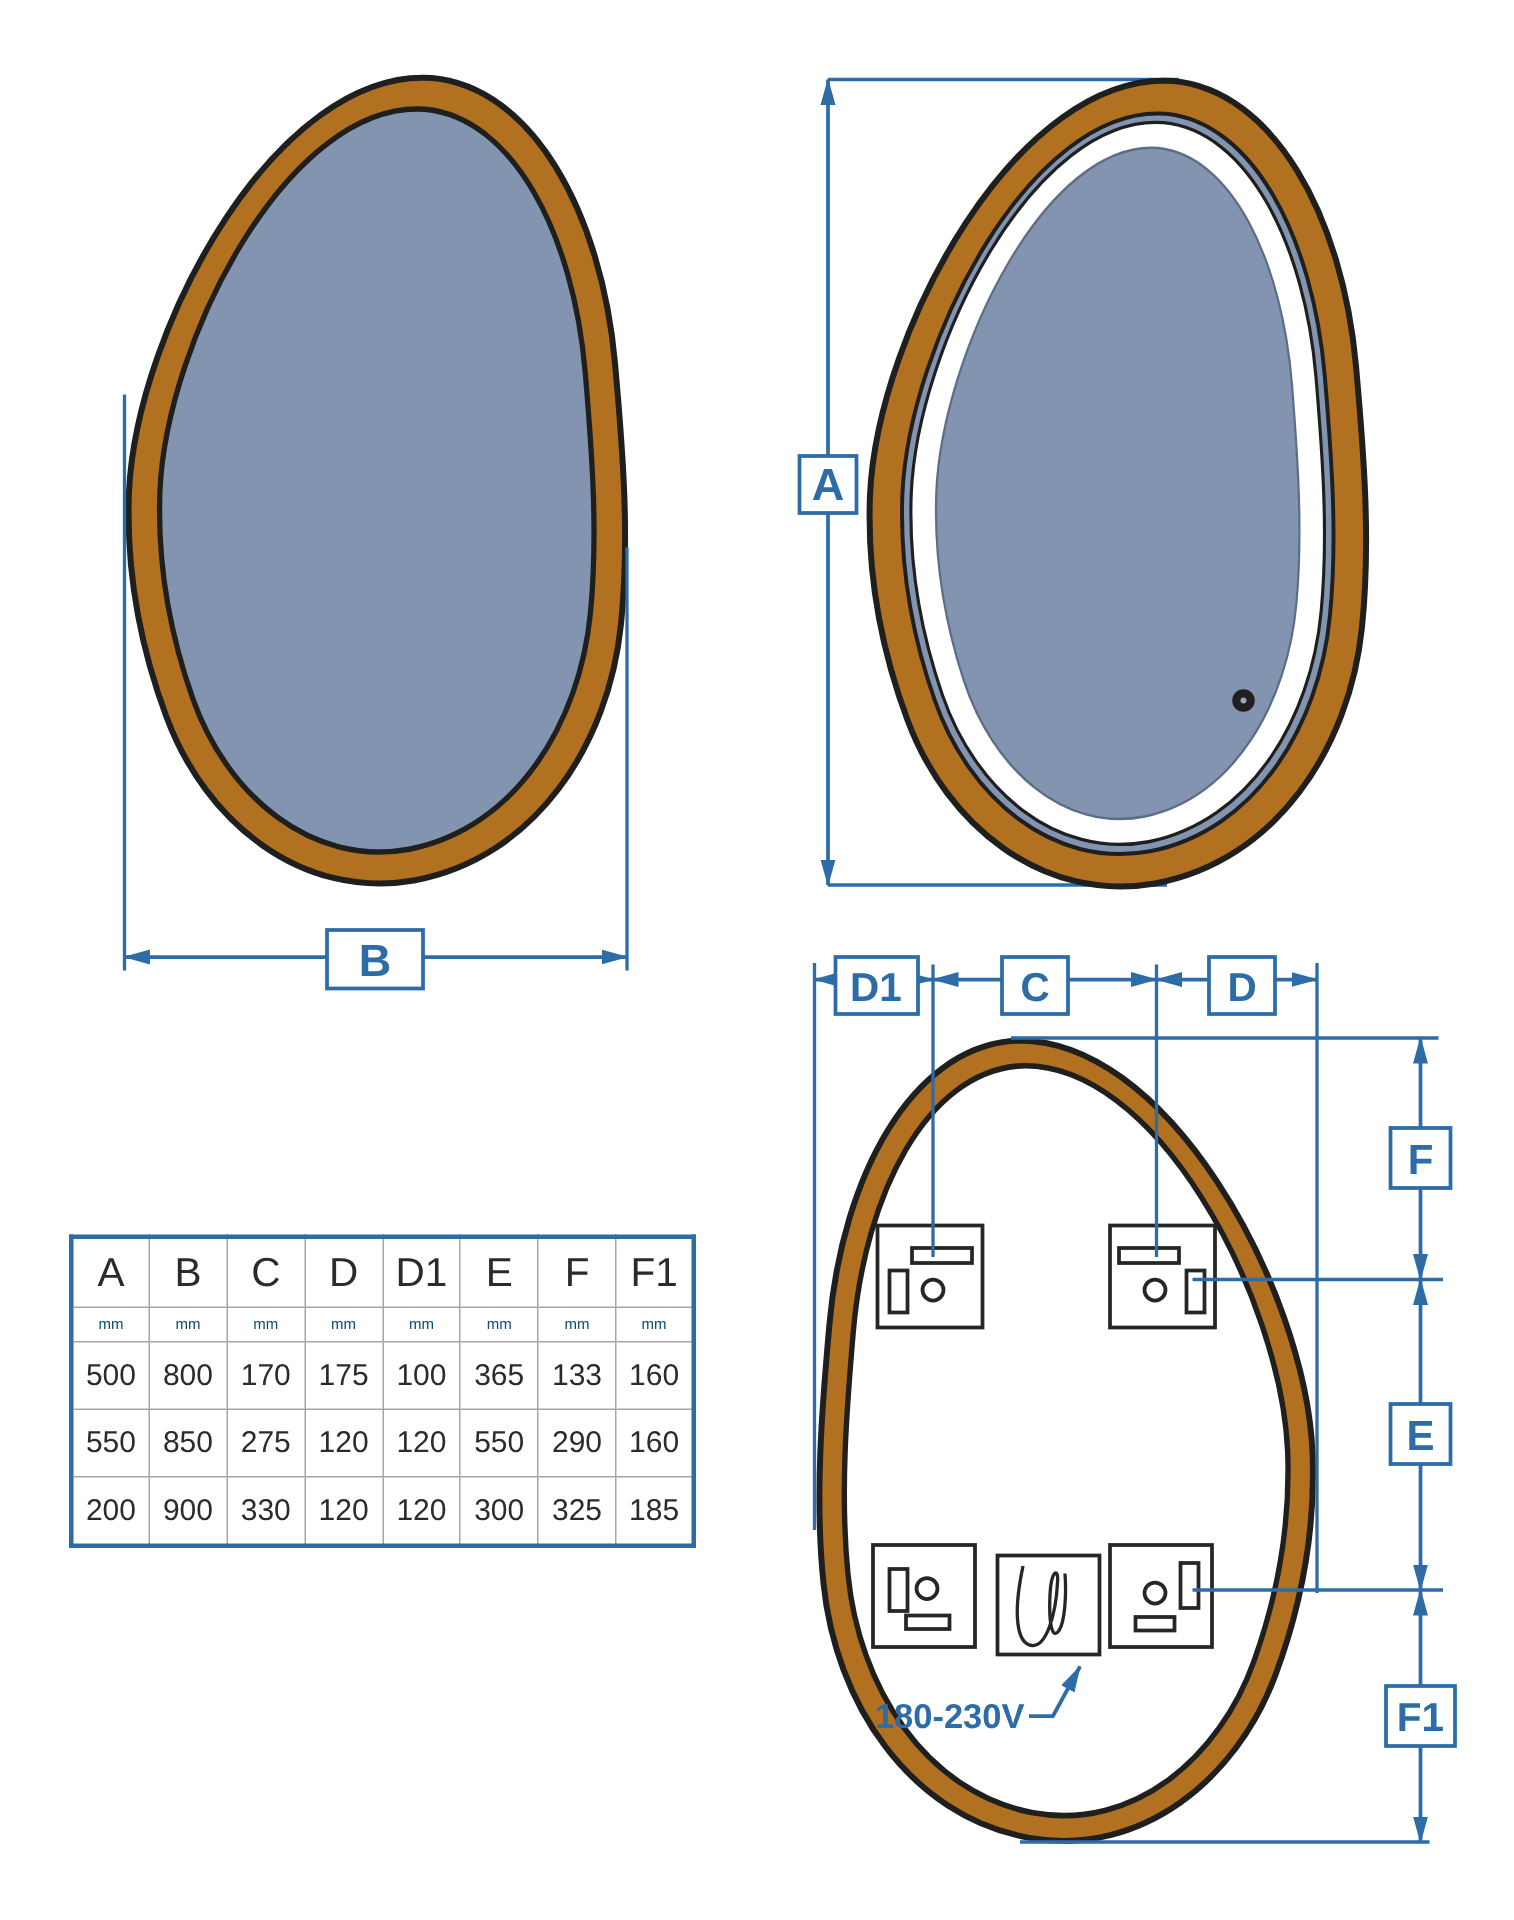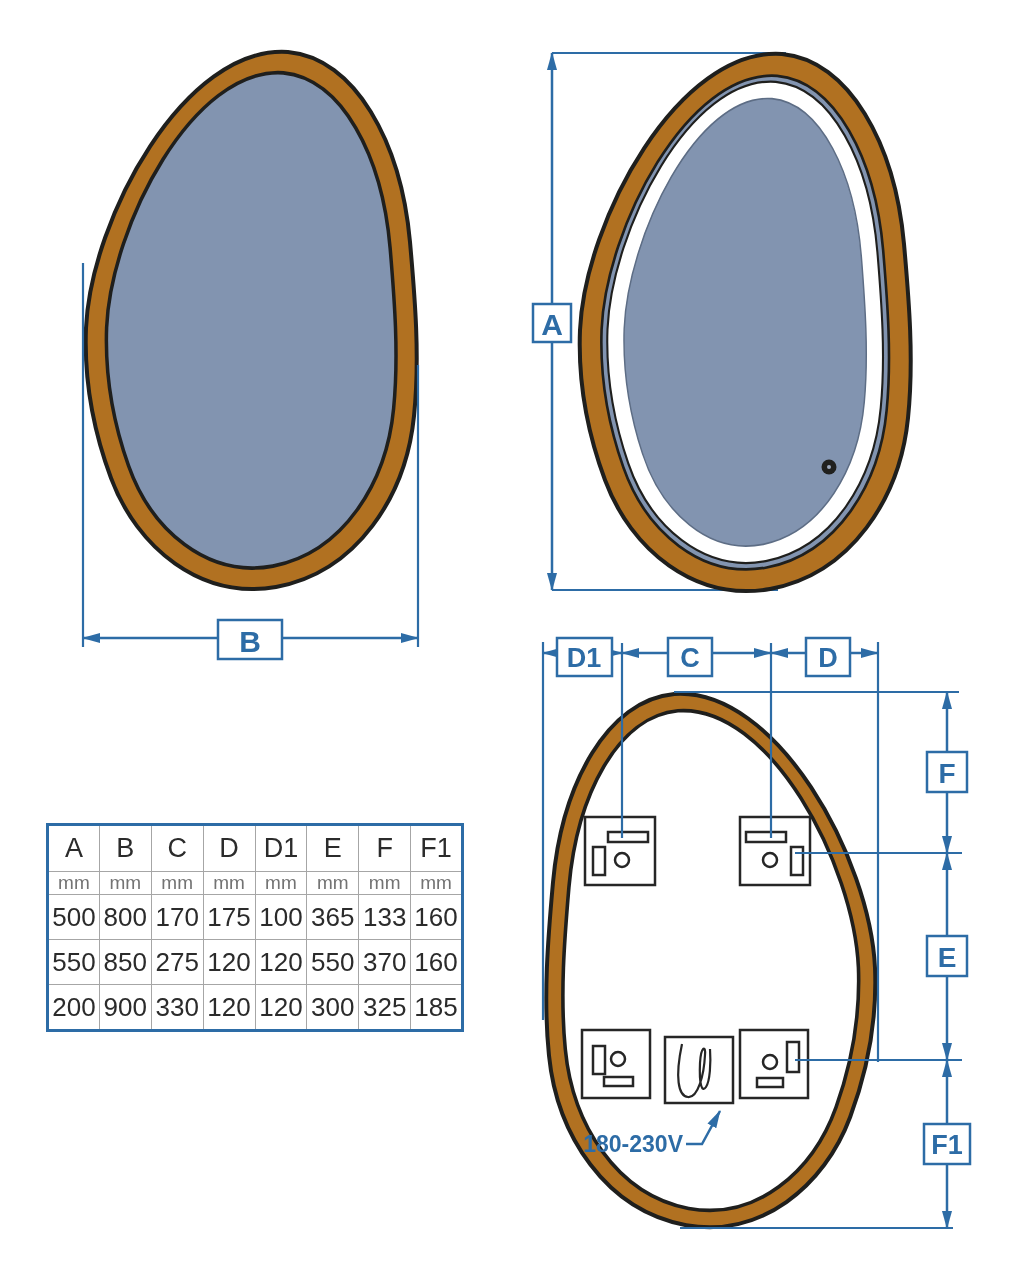--- a/index.html
+++ b/index.html
@@ -8,22 +8,22 @@
   .abs{position:absolute;}
   svg text{font-family:"Liberation Sans", sans-serif;}
   .dimtxt{font-weight:bold;fill:#2d6ca6;}
   
   #spec-table{position:absolute;left:46px;top:823px;width:418px;height:201px;
               border-collapse:collapse;table-layout:fixed;background:#fff;
               border:3px solid #2d6ca6;}
   #spec-table td{border:1px solid #a6a6a6;text-align:center;vertical-align:middle;
                  color:#2b2b2b;padding:0;}
   #spec-table tr.hdr td{font-size:27px;height:45px;}
-  #spec-table tr.unit td{font-size:19px;color:#737373;height:22px;}
-  #spec-table tr.val td{font-size:26px;height:44px;}
+  #spec-table tr.unit td{font-size:10px;color:#0c4a6e;height:22px;}
+  #spec-table tr.val td{font-size:20px;height:44px;}
 </style>
 </head>
 <body>
 
 <div id="stage">
 
   <svg width="0" height="0" style="position:absolute" aria-hidden="true">
     <defs>
       <path id="blob" d="M205,2 C272,8 318,92 327,192 C332,248 337,308 331,366 C323,446 274,522 193,537 C118,550 54,498 28,428 C9,377 1,328 3,278 C8,168 102,-5 205,2 Z"></path>
       <marker id="ah" markerUnits="userSpaceOnUse" markerWidth="20" markerHeight="14" refX="17" refY="6" orient="auto-start-reverse">
@@ -185,21 +185,21 @@
         <td>133</td>
         <td>160</td>
       </tr>
       <tr class="val">
         <td>550</td>
         <td>850</td>
         <td>275</td>
         <td>120</td>
         <td>120</td>
         <td>550</td>
-        <td>370</td>
+        <td>290</td>
         <td>160</td>
       </tr>
       <tr class="val">
         <td>200</td>
         <td>900</td>
         <td>330</td>
         <td>120</td>
         <td>120</td>
         <td>300</td>
         <td>325</td>

